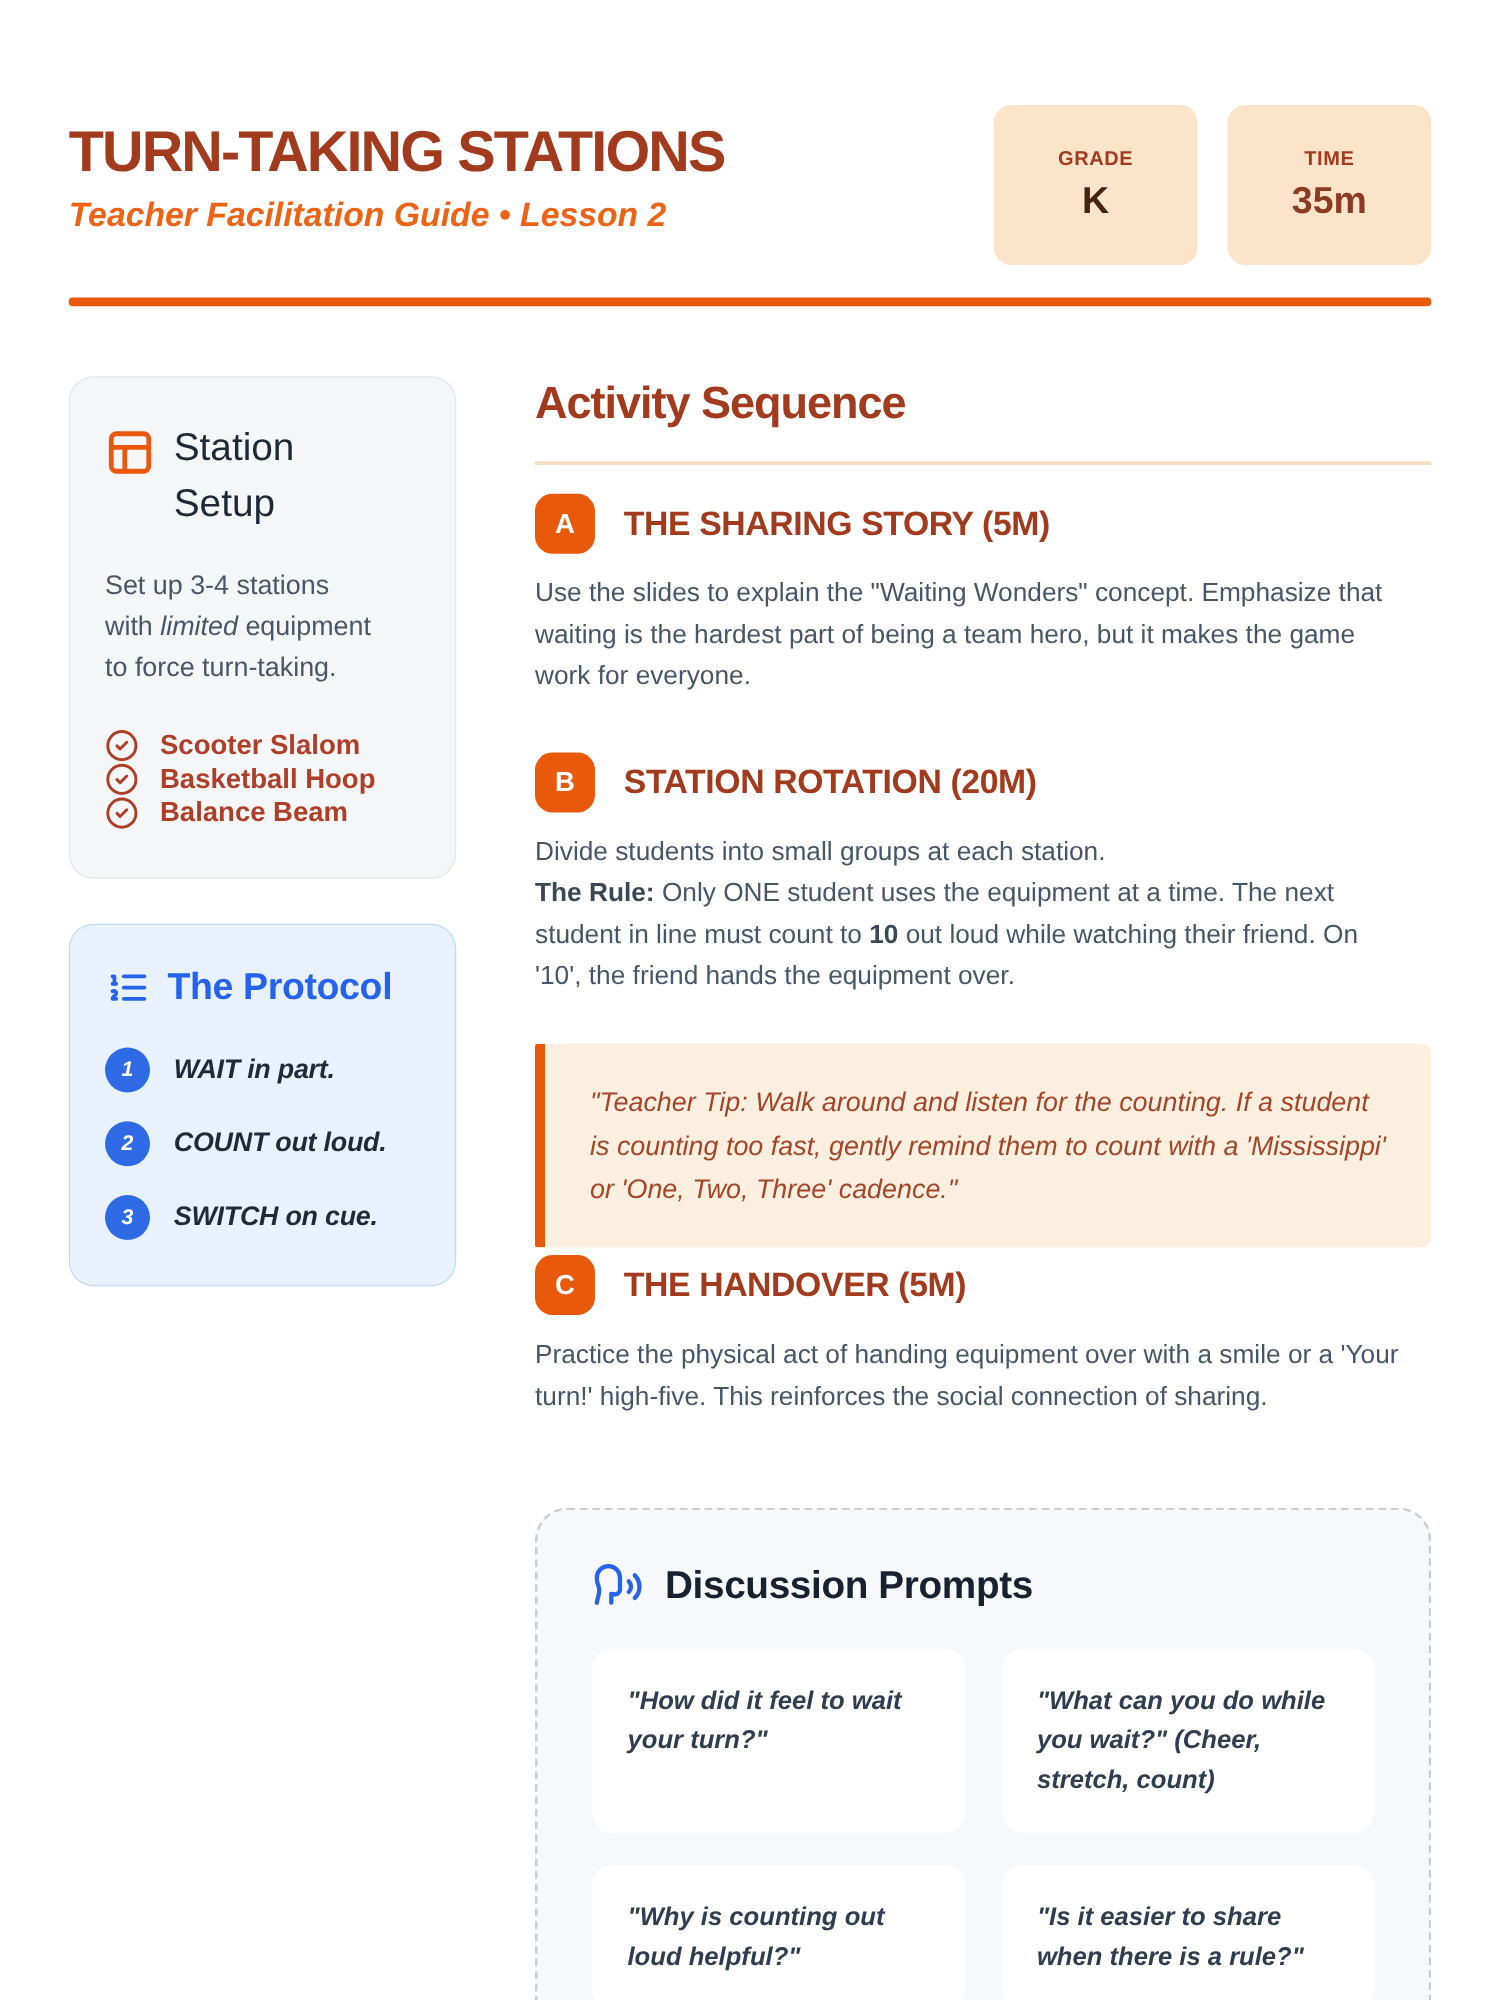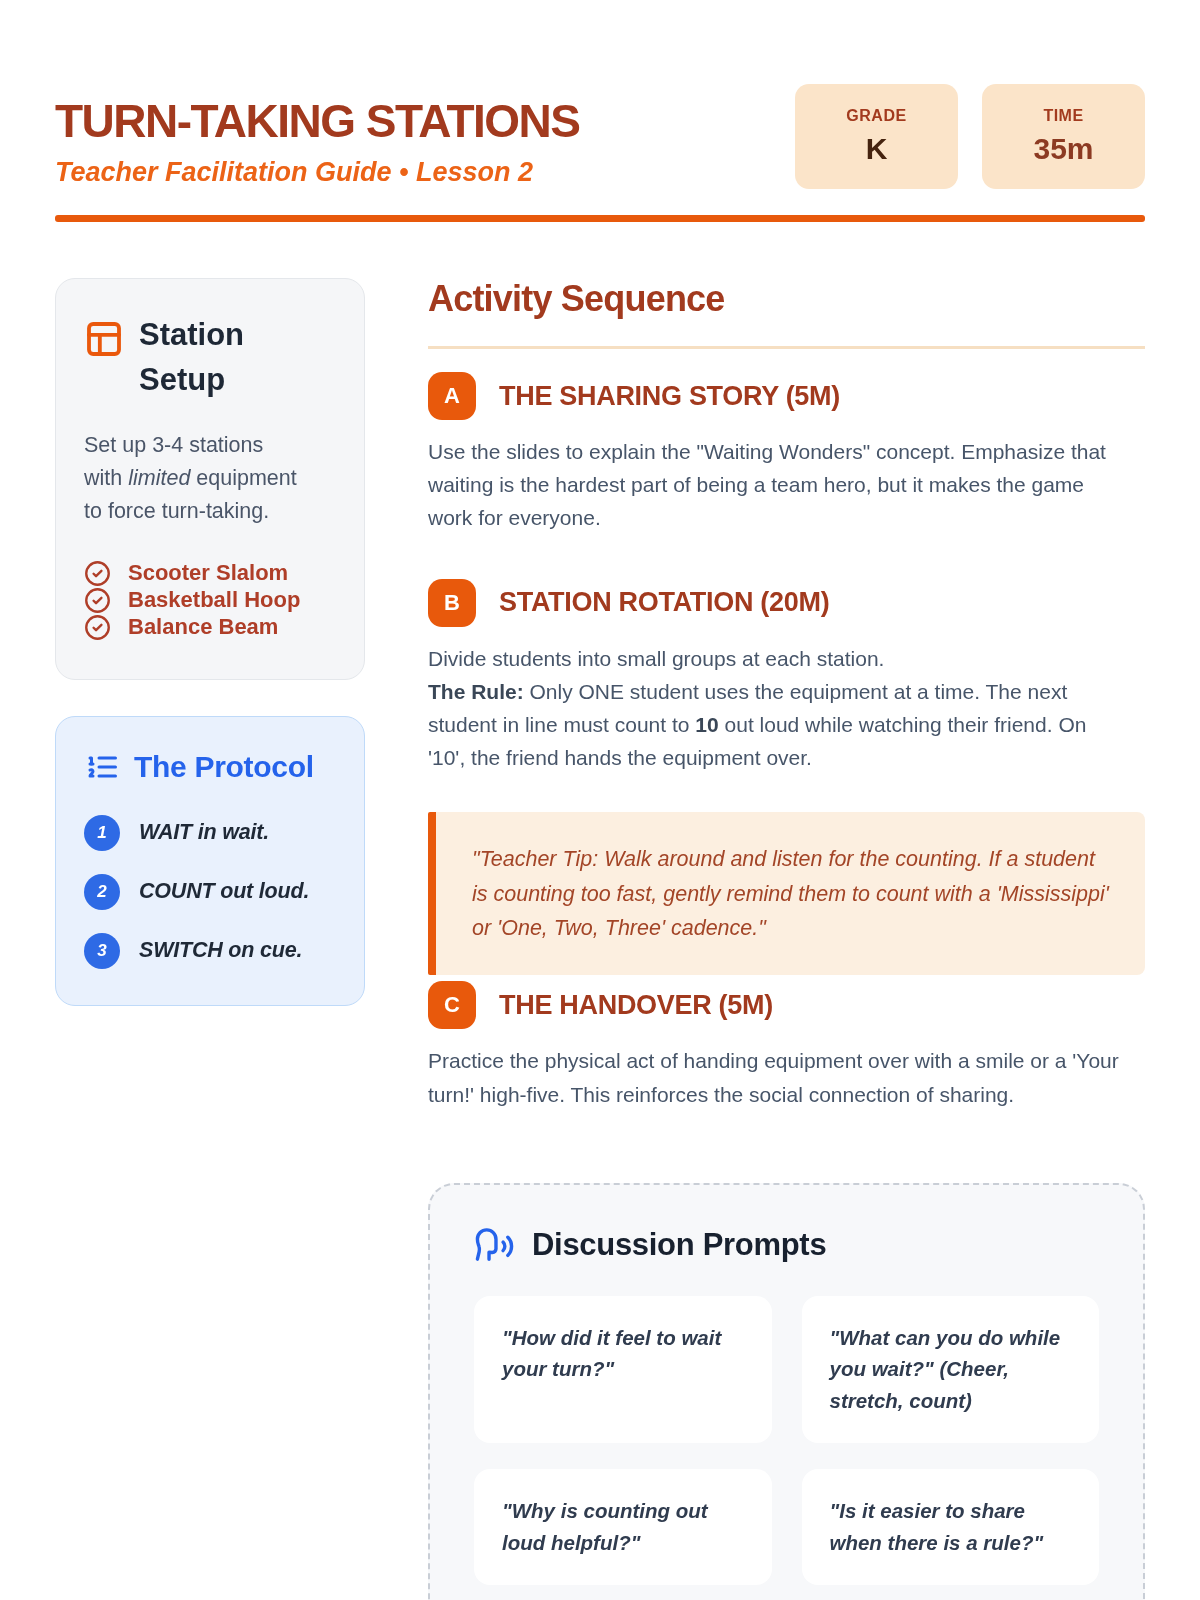--- a/index.html
+++ b/index.html
@@ -7,41 +7,41 @@
     width:1200px;height:1600px;overflow:hidden;background:#ffffff;
     font-family:"Liberation Sans","DejaVu Sans",sans-serif;color:#475569;
   }
   .page{padding:40px 55px 0 55px;margin-top:44px;}
 
   
   .page-header{display:flex;justify-content:space-between;align-items:flex-start;}
   h1.title{font-size:46px;line-height:1.1;letter-spacing:-1.5px;color:#A23A1E;margin:12px 0 10px 0;font-weight:bold;}
   .subtitle{font-size:27px;font-weight:bold;font-style:italic;color:#EC6316;}
   .badges{display:flex;gap:24px;margin-top:0;}
-  .badge-box{background:#FBE4C9;border-radius:14px;width:163px;height:105px;
+  .badge-box{background:#FBE4C9;border-radius:14px;width:163px;height:128px;
     display:flex;flex-direction:column;align-items:center;justify-content:center;gap:7px;}
   .badge-label{font-size:16px;font-weight:bold;letter-spacing:0.5px;color:#A23A1E;}
   .badge-value{font-size:30px;font-weight:bold;}
   .badge-value-grade{color:#45230F;}
   .badge-value-time{color:#8C3A22;}
   .header-rule{height:7px;background:#E8590C;border-radius:3px;margin-top:26px;}
 
   
   .content{display:flex;gap:63px;margin-top:56px;}
   .sidebar{width:310px;flex-shrink:0;}
   .main{flex:1;min-width:0;}
 
   
   .card{box-sizing:border-box;border-radius:20px;}
   .setup-card{background:#F5F6F8;border:1px solid #E4E7EB;padding:34px 28px 38px 28px;}
   .card-title-row{display:flex;gap:15px;}
   .icon{display:inline-flex;flex-shrink:0;}
   .icon svg{display:block;}
   .icon-setup{width:40px;height:40px;margin-top:6px;}
-  .setup-title{font-size:31px;line-height:1.45;color:#1E2836;margin:0;font-weight:bold;max-width:170px;}
+  .setup-title{font-size:31px;line-height:1.45;color:#1E2836;margin:0;font-weight:normal;max-width:170px;}
   .setup-desc{margin:26px 0 0 0;font-size:21.5px;line-height:1.53;color:#4A5568;max-width:220px;}
   .setup-desc em{font-style:italic;}
   .checklist{margin-top:32px;display:flex;flex-direction:column;}
   .check-item{display:flex;align-items:center;gap:17px;}
   .icon-check{width:27px;height:27px;}
   .check-label{font-size:22px;font-weight:bold;color:#AF3E28;}
 
   .protocol-card{margin-top:36px;background:#E9F1FD;border:1.5px solid #BFDAF9;padding:32px 28px 36px 28px;}
   .protocol-title-row{display:flex;align-items:center;gap:14px;}
   .icon-list{width:36px;height:36px;}
@@ -161,21 +161,21 @@
               <path d="M4 6h1v4"></path>
                 <path d="M4 10h2"></path>
               <path d="M6 18H4c0-1 2-2 2-3s-1-1.5-2-1"></path>
             </svg>
           </span>
           <h3 class="protocol-title">The Protocol</h3>
         </div>
         <div class="steps">
           <div class="step">
             <span class="step-num">1</span>
-            <span class="step-label">WAIT in wait.</span>
+            <span class="step-label">WAIT in part.</span>
           </div>
           <div class="step">
             <span class="step-num">2</span>
             <span class="step-label">COUNT out loud.</span>
           </div>
           <div class="step">
             <span class="step-num">3</span>
             <span class="step-label">SWITCH on cue.</span>
           </div>
         </div>

